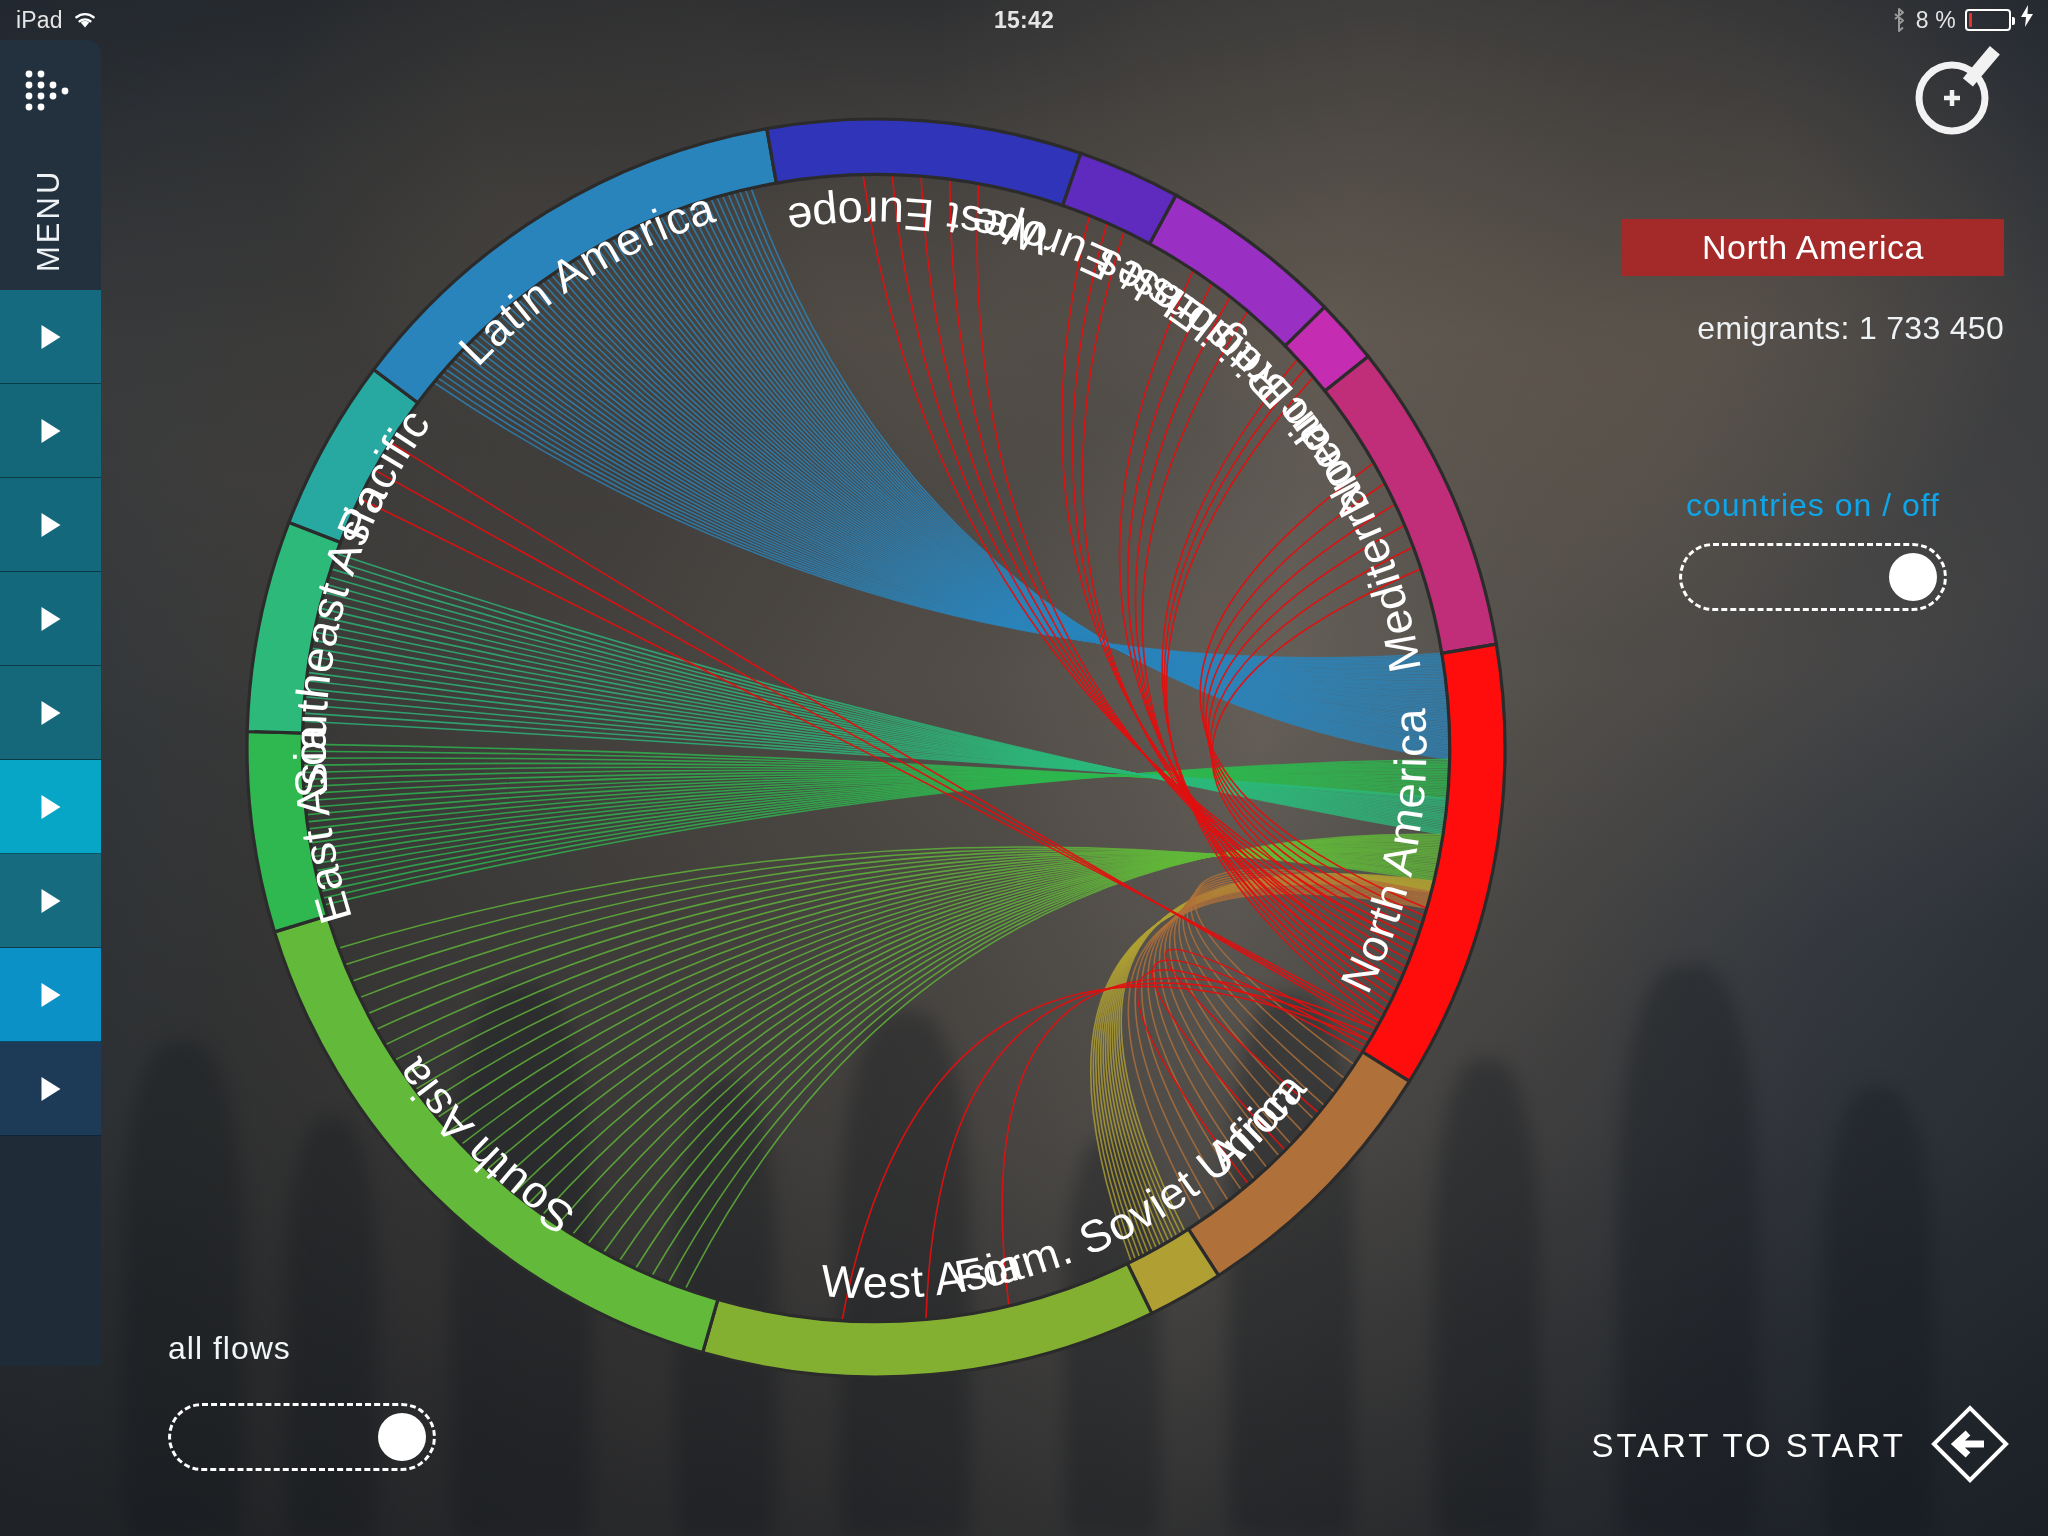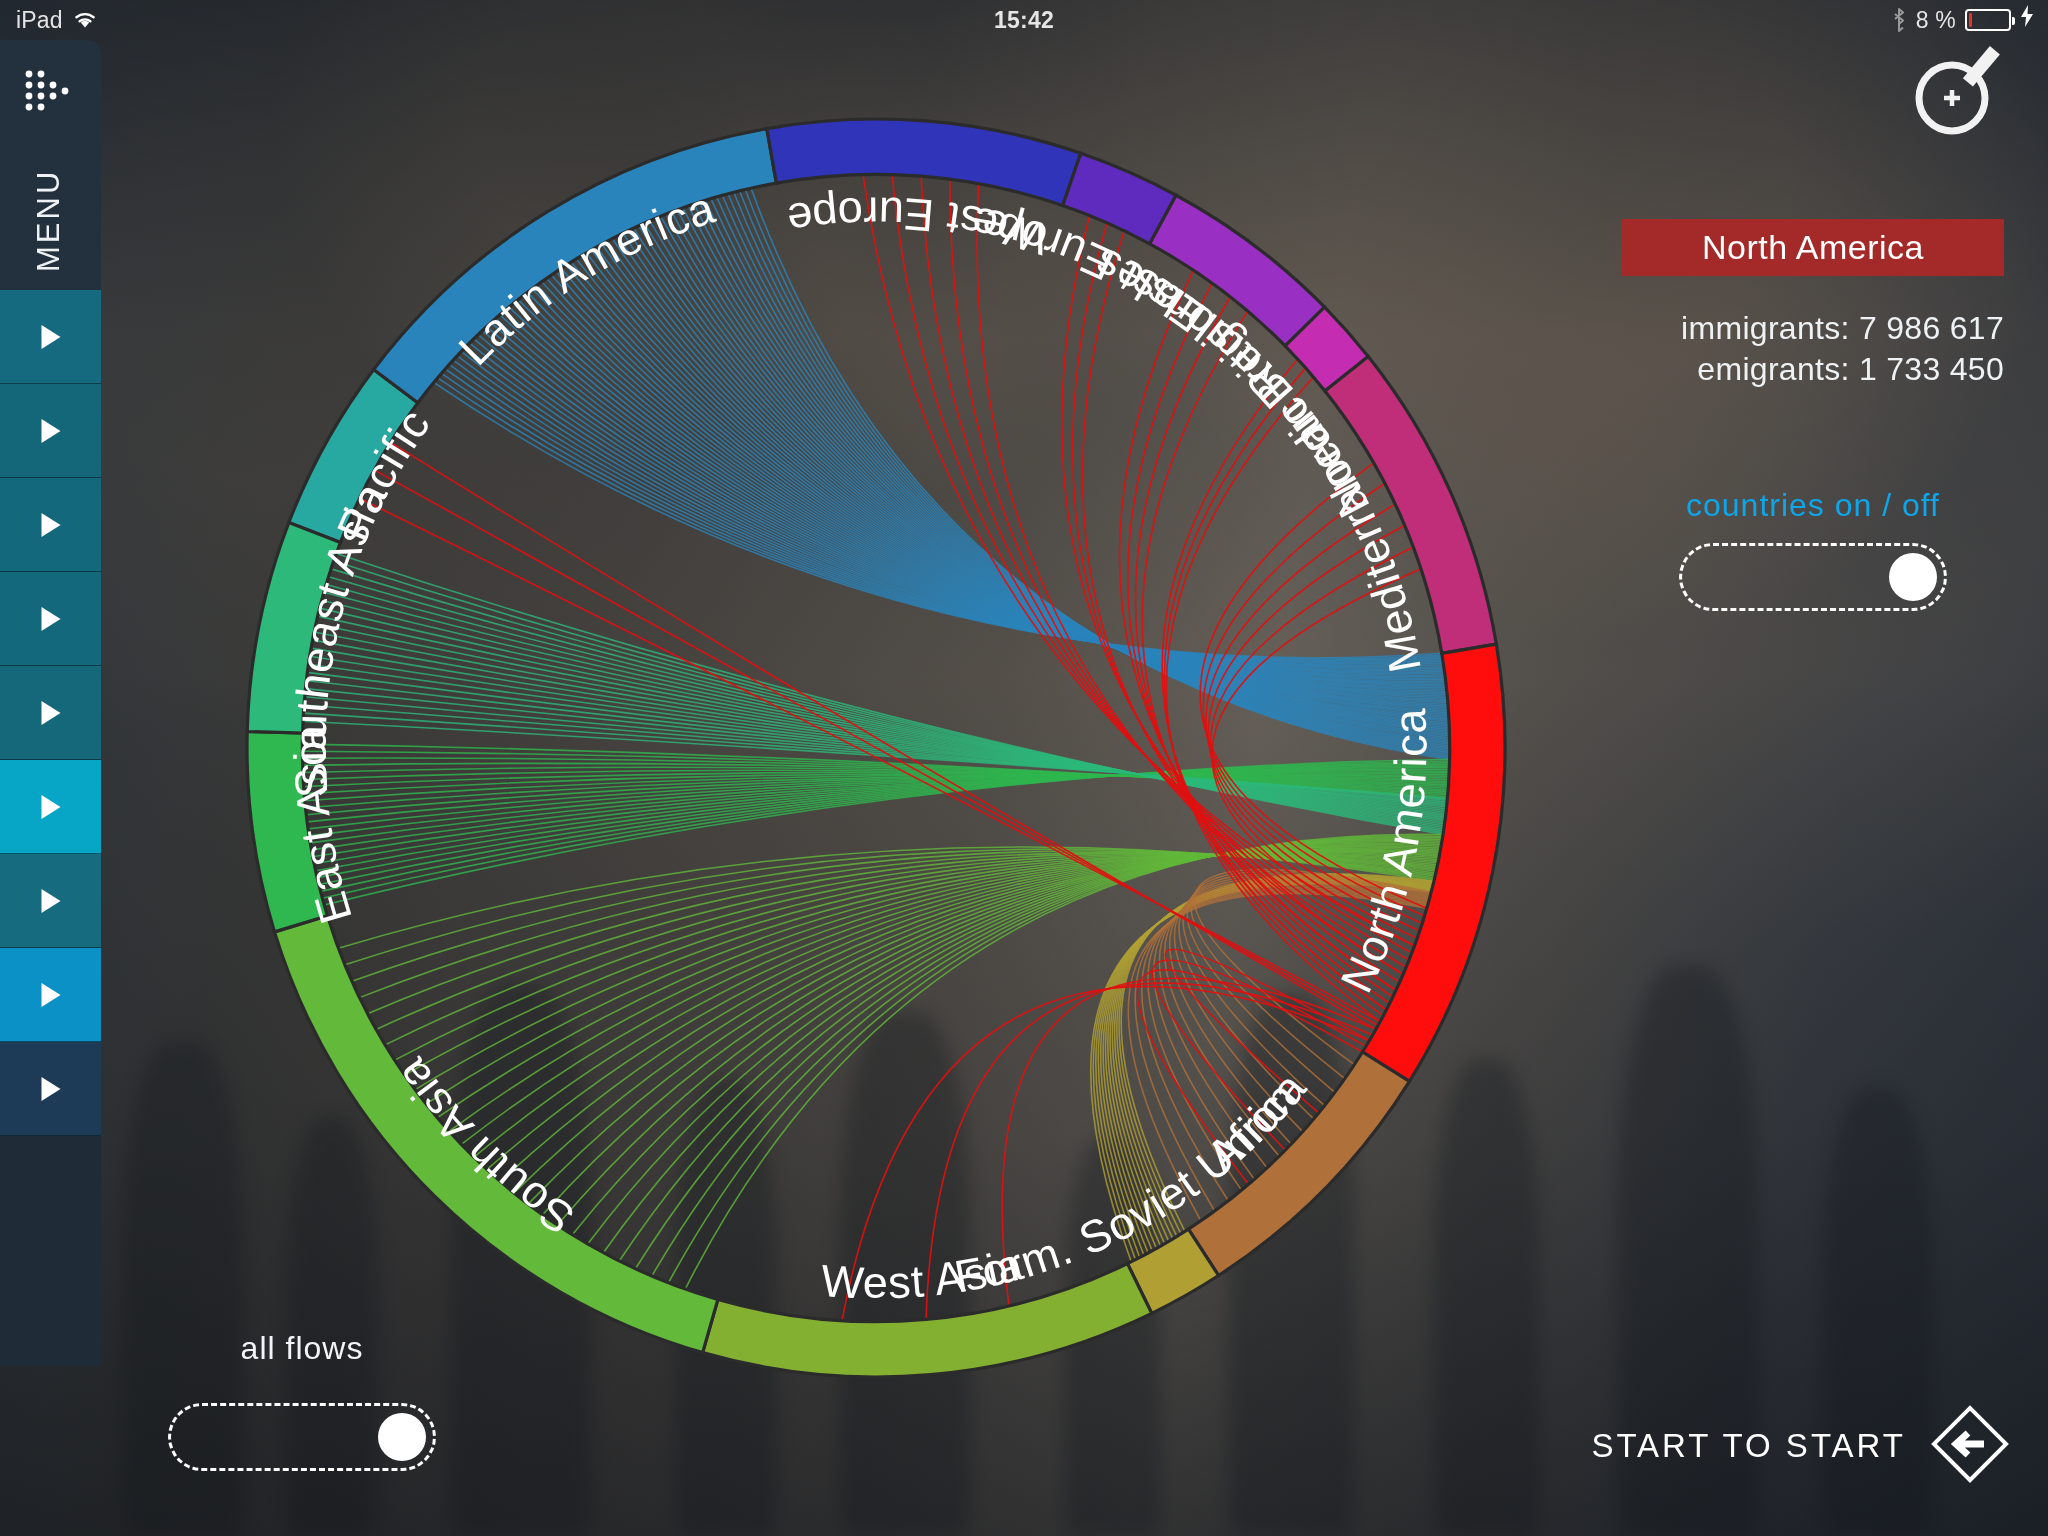--- a/index.html
+++ b/index.html
@@ -112,21 +112,21 @@
     position:absolute; width:268px; height:68px; border-radius:34px;
     border:3px dashed #ffffff; cursor:pointer;
   }
   .toggle .knob {
     position:absolute; right:7px; top:50%; transform:translateY(-50%);
     width:48px; height:48px; border-radius:50%; background:#fff;
   }
   #toggle-countries { right:101px; top:543px; }
   #toggle-flows     { left:168px;  top:1403px; }
   #flows-label {
-    position:absolute; left:168px; top:1330px; width:268px; text-align:center;
+    position:absolute; left:168px; top:1330px; width:268px; 
     color:#f2f5f7; font-family:"Liberation Sans", sans-serif; font-size:32px; letter-spacing:1px;
   }
 
   
   #back {
     position:absolute; right:36px; bottom:46px; display:flex; align-items:center; gap:22px;
     cursor:pointer; z-index:45;
   }
   #back .txt {
     color:#fff; font-family:"Liberation Sans", sans-serif; font-size:33px; letter-spacing:3px;
@@ -489,21 +489,20 @@
         <text class="arc-label"><textPath xlink:href="#lp12" startOffset="50%" text-anchor="middle">East Asia</textPath></text>
         <path id="lp13" d="M204.17411670978754,735.3105326490202 A378,378 0 0 1 316.7419635468847,169.3937507013083" fill="none"></path>
         <text class="arc-label"><textPath xlink:href="#lp13" startOffset="50%" text-anchor="middle">Southeast Asia</textPath></text>
       </g>
   </svg>
 </div>
 
 <div id="rpanel">
   <div id="region-title">North America</div>
   <div id="stats">
-    <div>immigrants: 7 986 617</div>
     <div>emigrants: 1 733 450</div>
   </div>
   <div id="countries-label">countries on / off</div>
   <div class="toggle" id="toggle-countries">
     <span class="knob"></span>
   </div>
 </div>
 
 <div id="flows-label">all flows</div>
 <div class="toggle" id="toggle-flows">

